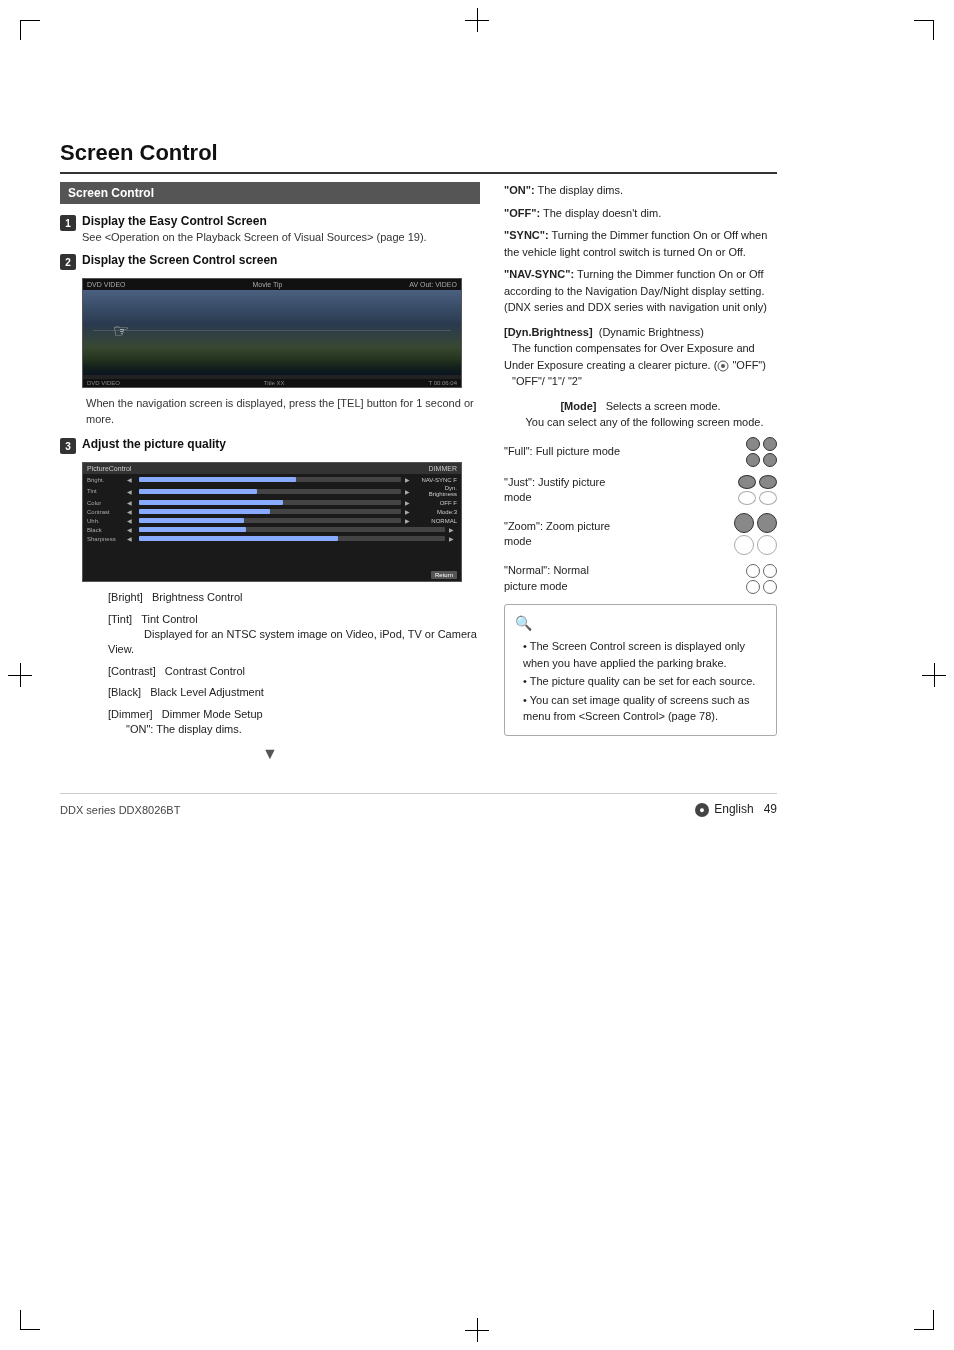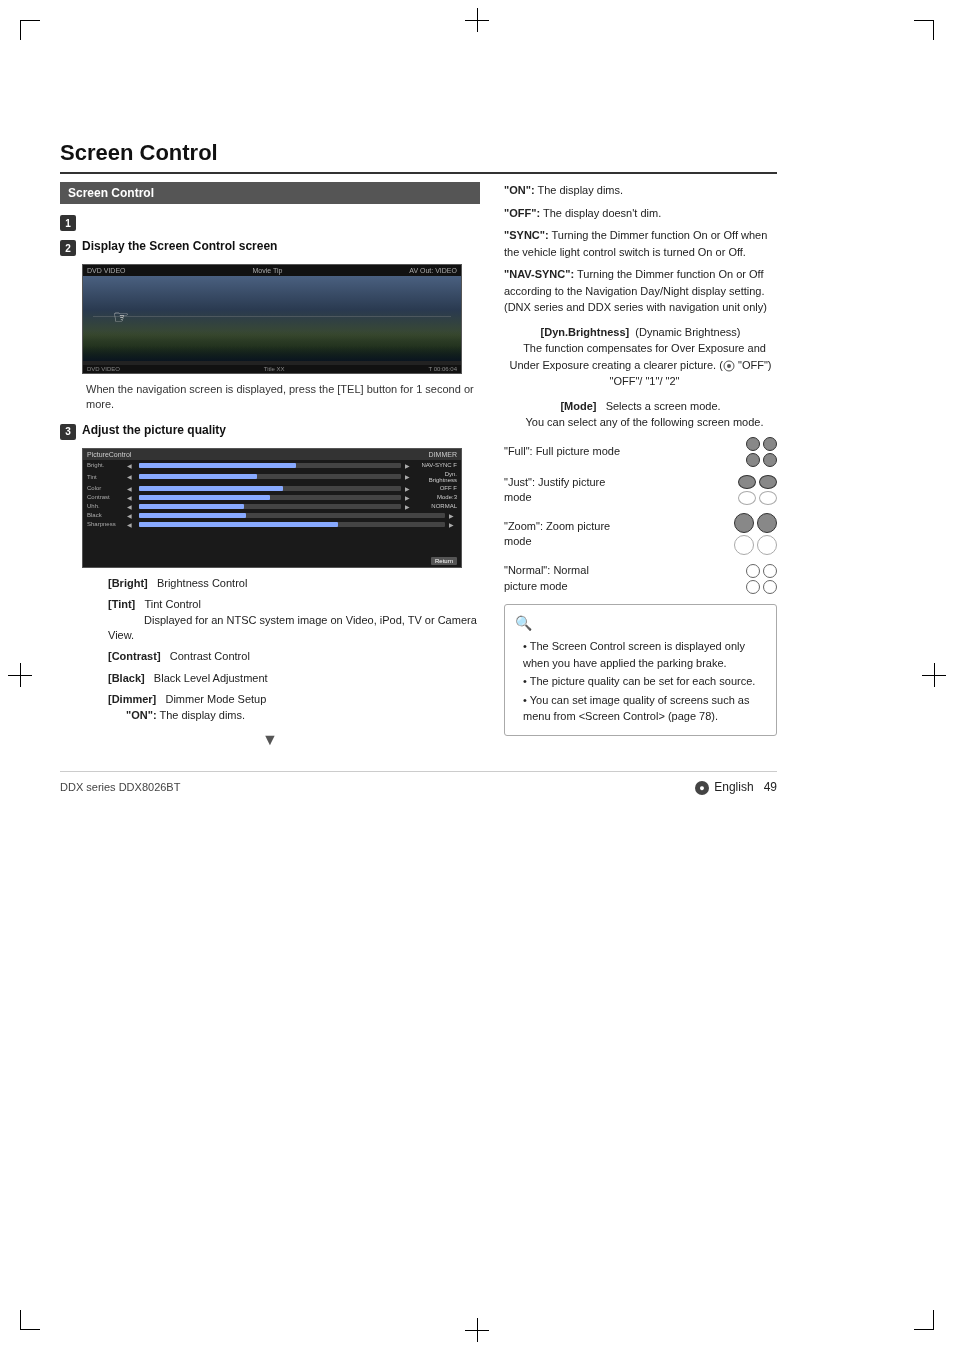--- a/index.html
+++ b/index.html
@@ -260,21 +260,21 @@
 
     
     .text-item {
       margin-bottom: 6px;
       font-size: 11px;
       line-height: 1.4;
       margin-left: 22px;
     }
 
     .text-item .bracket-key {
-      font-weight: bold;
+      font-weight: normal;
     }
 
     
     .right-text {
       font-size: 11px;
       line-height: 1.5;
       color: #222;
       margin-bottom: 6px;
     }
 
@@ -340,21 +340,21 @@
     .note-bullet {
       margin-left: 8px;
       margin-bottom: 2px;
     }
 
     
     .footer {
       display: flex;
       justify-content: space-between;
       align-items: center;
-      margin-top: 22px;
+      margin-top: 30px;
       padding-top: 8px;
       border-top: 1px solid #ccc;
       font-size: 11px;
       color: #444;
     }
 
     .page-num {
       font-size: 12px;
       color: #222;
     }
@@ -436,20 +436,24 @@
     <div class="left-col">
 
       <div class="section-box">
         <span>Screen Control</span>
       </div>
 
       <div class="numbered-item">
         <div class="num-badge">
           <span>1</span>
         </div>
+        <div>
+          <div class="item-title">Display the Easy Control Screen</div>
+          <div class="item-desc">See &lt;Operation on the Playback Screen of Visual Sources&gt; (page 19).</div>
+        </div>
       </div>
 
       <div class="numbered-item">
         <div class="num-badge">
           <span>2</span>
         </div>
         <div>
           <div class="item-title">Display the Screen Control screen</div>
         </div>
       </div>
@@ -608,21 +612,21 @@
       </div>
       <div class="right-text">
         <span class="quoted">"SYNC":</span>
         <span>Turning the Dimmer function On or Off when the vehicle light control switch is turned On or Off.</span>
       </div>
       <div class="right-text" style="margin-top:4px;">
         <span class="quoted">"NAV-SYNC":</span>
         <span>Turning the Dimmer function On or Off according to the Navigation Day/Night display setting. (DNX series and DDX series with navigation unit only)</span>
       </div>
 
-      <div class="right-text" style="margin-top:8px;text-align:center;">
+      <div class="right-text" style="margin-top:8px;">
         <span class="quoted">[Dyn.Brightness]</span>
         &nbsp;<span>(Dynamic Brightness)</span><br>
         <span style="margin-left:8px;">The function compensates for Over Exposure and Under Exposure creating a clearer picture.</span>
         (<svg style="display:inline-block;vertical-align:middle;" width="12" height="12" viewBox="0 0 12 12">
             <circle cx="6" cy="6" r="5" fill="none" stroke="#555" stroke-width="1"></circle>
             <circle cx="6" cy="6" r="2" fill="#555"></circle>
           </svg>
         <span>"OFF"</span>)<br>
         <span style="margin-left:8px;">"OFF"/ "1"/ "2"</span>
       </div>

